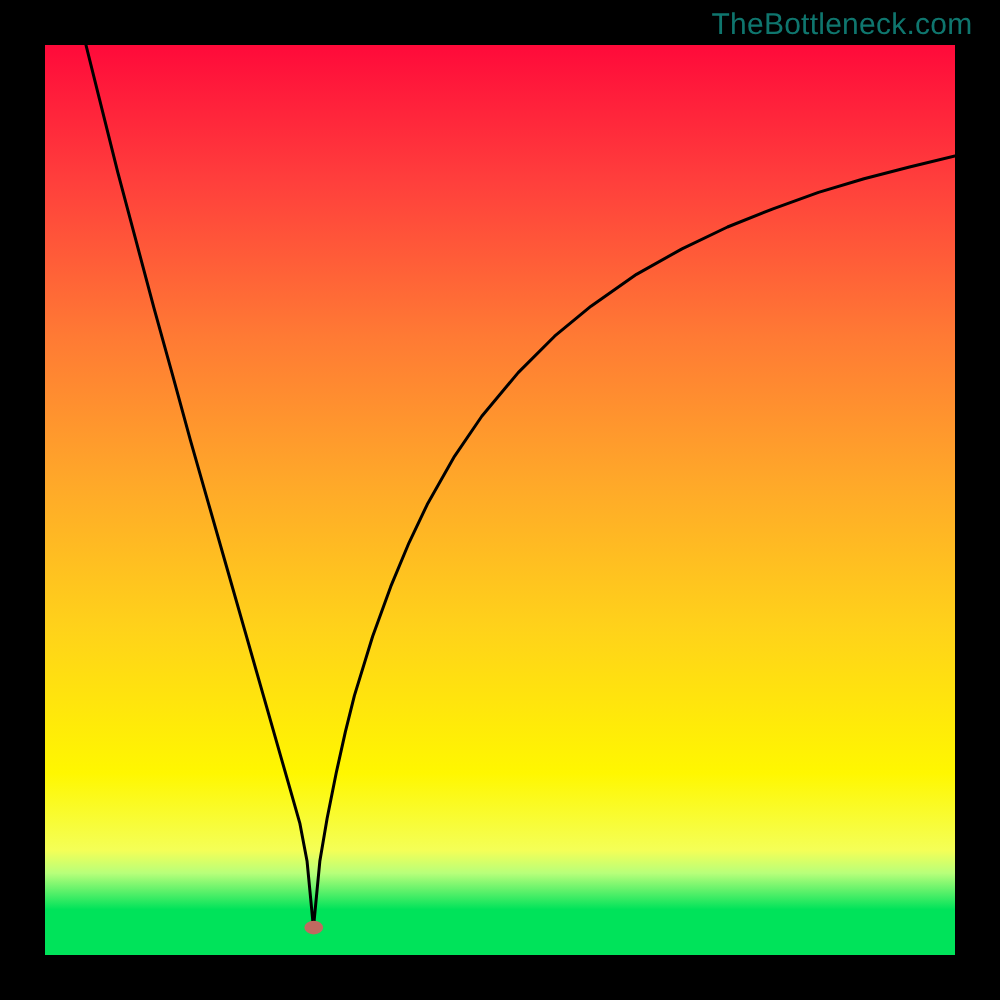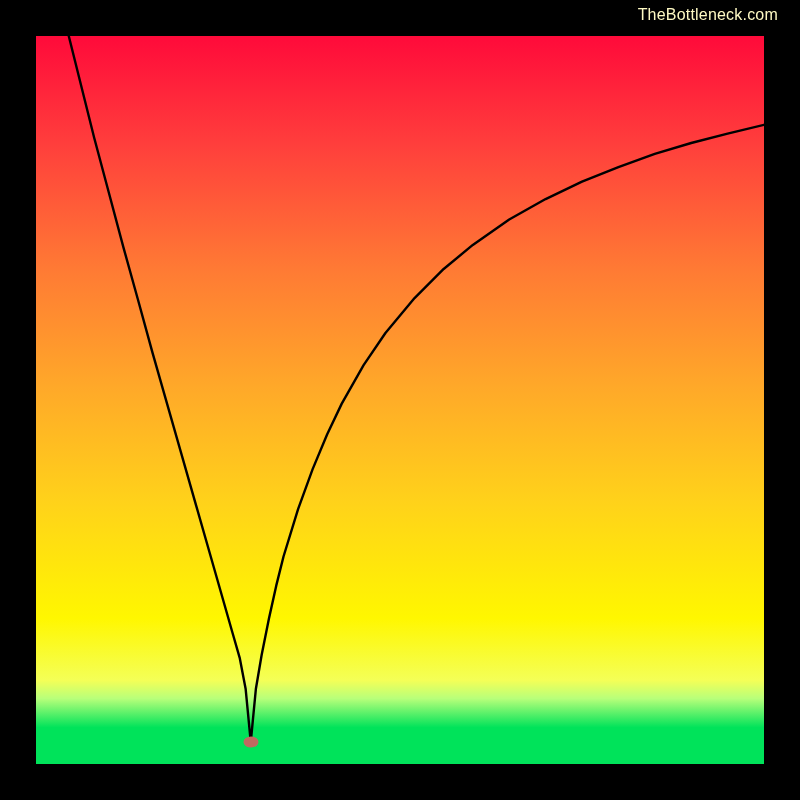--- a/index.html
+++ b/index.html
@@ -34,22 +34,22 @@
       #f4ff57 88.5%,
       #b8ff7a 91%,
       #00e35a 95%,
       #00e35a 100%
     );
   }
   .watermark {
     position: absolute;
     top: 6px;
     right: 22px;
-    color: #fef9c3;
-    font-size: 16px;
+    color: #0f766e;
+    font-size: 24px;
     font-weight: 500;
     letter-spacing: 0.2px;
     user-select: none;
   }
   .curve {
     position: absolute;
     left: 0;
     top: 0;
   }
   .marker {

